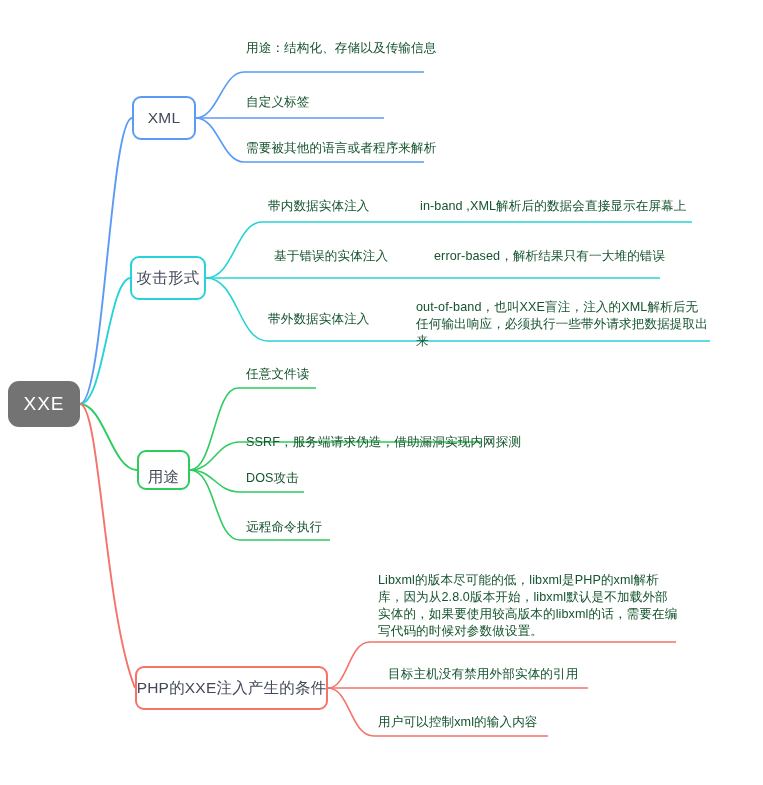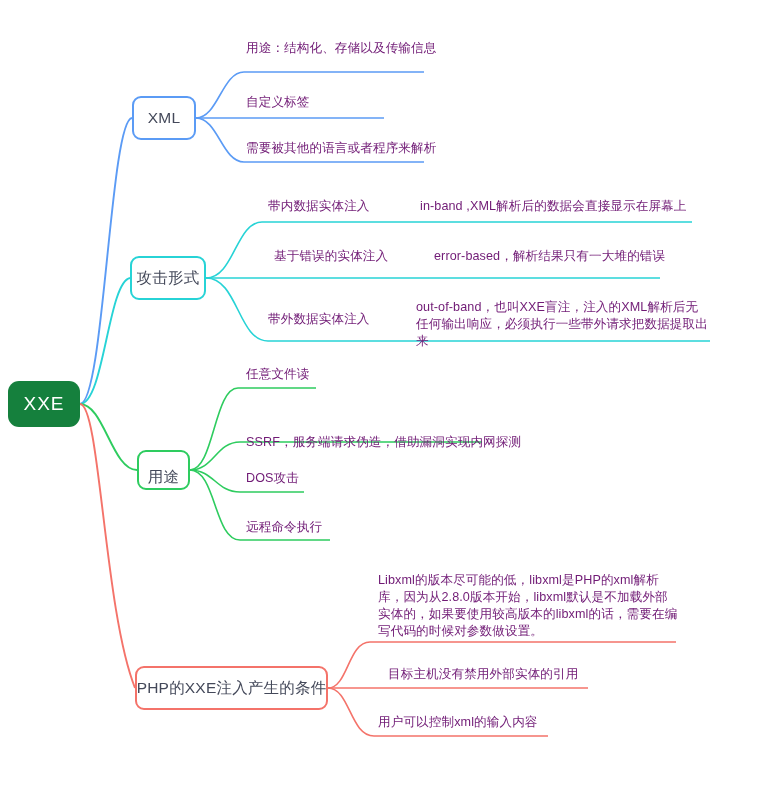--- a/index.html
+++ b/index.html
@@ -30,36 +30,36 @@
     justify-content: center;
     border-radius: 9px;
     background: #ffffff;
     border: 2px solid #000000;
     color: #44495a;
     font-size: 15.5px;
     white-space: nowrap;
     letter-spacing: 0.2px;
   }
   .node.root {
-    background: #15803d;
+    background: #737373;
     border: none;
     border-radius: 11px;
     color: #ffffff;
     font-size: 19px;
     letter-spacing: 1px;
   }
   .node.blue   { border-color: #5b9bf5; }
   .node.cyan   { border-color: #27d3d6; }
   .node.green  { border-color: #2ecc5f; align-items: flex-end; }
   .node.red    { border-color: #f4736a; }
 
   .leaf {
     position: absolute;
     box-sizing: border-box;
-    color: #701a75;
+    color: #14532d;
     font-size: 12.6px;
     line-height: 17px;
     white-space: pre-wrap;
     letter-spacing: 0.1px;
   }
 </style>
 </head>
 <body>
 
 <div id="canvas">

